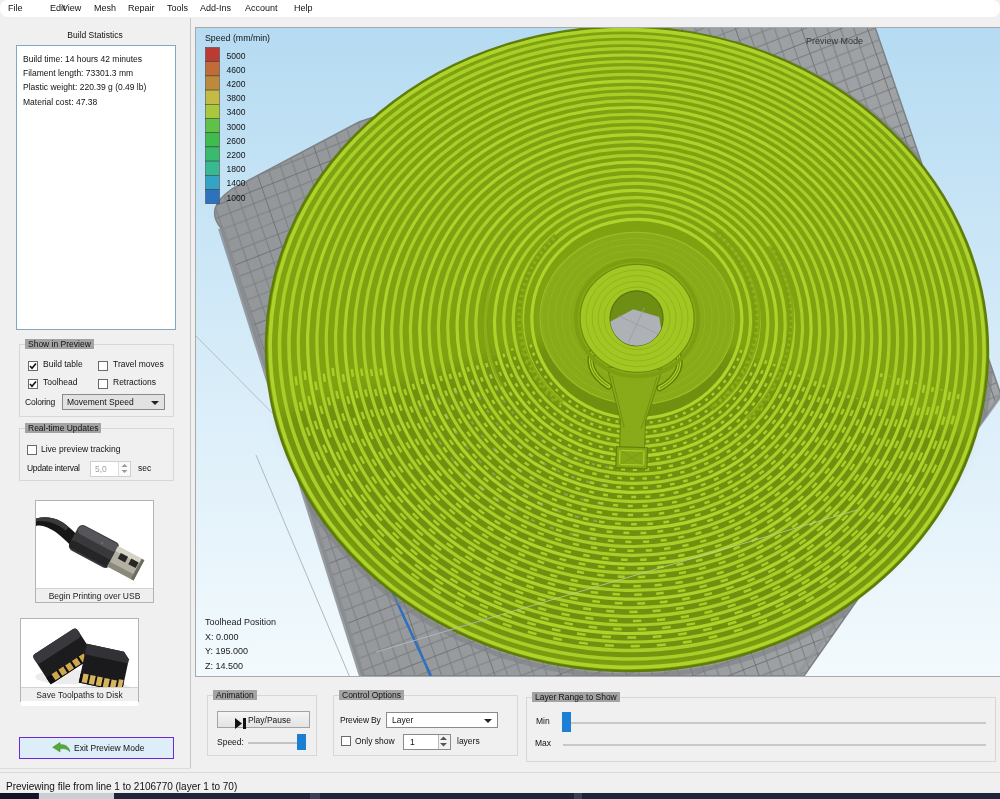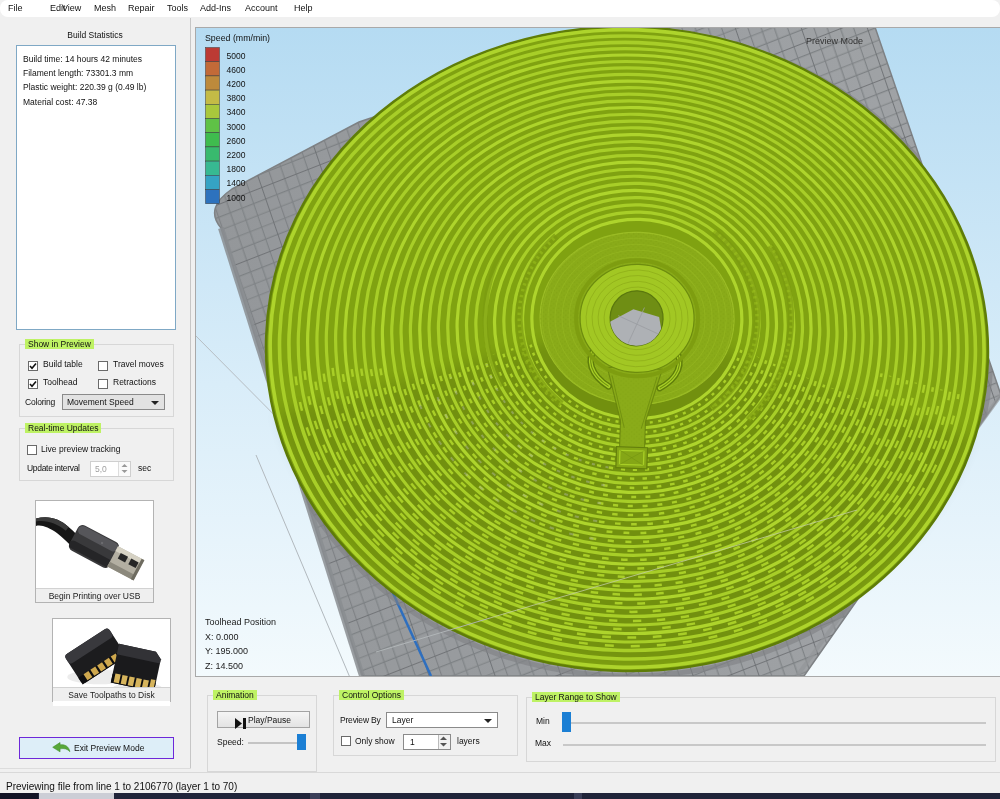--- a/index.html
+++ b/index.html
@@ -4,21 +4,21 @@
 html,body { width:1000px; height:799px; overflow:hidden; }
 body { font-family:"Liberation Sans", sans-serif; background:#f0f0f0; position:relative; }
 #menubar { position:absolute; left:0; top:0; width:1000px; height:17px; background:#ffffff;border-radius:8px; }
 #menubar span { position:absolute; top:3px; font-size:9px; color:#111; }
 .abs { position:absolute; }
 #vpwrap { position:absolute; left:195px; top:27px; width:806px; height:650px;
   border:1px solid #a9a9a9; border-right:none; }
 #leftborder { position:absolute; left:190px; top:18px; width:1px; height:750px; background:#c6c6c6; }
 .t95 { font-size:8.5px; color:#111; }
 .grp { position:absolute; border:1px solid #d7d7d7; }
-.grp .lbl { position:absolute; top:-6px; left:5px; background:#bef264; padding:0 3px; font-size:8.5px; color:#111; white-space:nowrap; }
+.grp .lbl { position:absolute; top:-6px; left:5px; background:#a3a3a3; padding:0 3px; font-size:8.5px; color:#111; white-space:nowrap; }
 .cb { position:absolute; width:10px; height:10px; background:#fff; border:1px solid #6a6a6a; }
 .combo { position:absolute; border:1px solid #8a8a8a; background:#e2e2e2; font-size:8.5px; color:#111; }
 .combo.white { background:#fff; }
 .combo .ar { position:absolute; right:5px; top:50%; margin-top:-1.5px; width:0; height:0;
   border-left:4px solid transparent; border-right:4px solid transparent; border-top:4px solid #222; }
 .spin { position:absolute; background:#fff; border:1px solid #8a8a8a; font-size:8.5px; color:#111; }
 .spinbtn { position:absolute; right:0; top:0; bottom:0; width:12px; border-left:1px solid #bbb; background:#f2f2f2; }
 .imgbtn { position:absolute; border:1px solid #b3b3b3; background:#fde047; }
 .imgbtn .cap { position:absolute; left:0; right:0; bottom:0; height:14px; background:#efefef;
   border-top:1px solid #d2d2d2; text-align:center; font-size:8.5px; color:#222; line-height:14px; }
@@ -98,21 +98,21 @@
 <rect x="80" y="35" width="32" height="6" fill="#d6d2c4"></rect>
 <rect x="80" y="54" width="32" height="6" fill="#8b887c"></rect>
 <rect x="86" y="40" width="9" height="7" fill="#262626"></rect>
 <rect x="99" y="40" width="9" height="7" fill="#262626"></rect>
 <rect x="109" y="35" width="3.5" height="25" fill="#6e6b60"></rect>
 <circle cx="63" cy="40" r="1.3" fill="#6c6c70"></circle>
 </g>
 </g>
 </svg>
  <div class="cap">Begin Printing over USB</div></div>
-<div class="imgbtn" style="left:52px;top:618px;width:119px;height:84px"><svg width="117" height="87" viewBox="0 0 117 87">
+<div class="imgbtn" style="left:20px;top:618px;width:119px;height:84px"><svg width="117" height="87" viewBox="0 0 117 87">
 <rect width="117" height="87" fill="#ffffff"></rect>
 <g transform="translate(7,4) scale(0.9)">
 <ellipse cx="44" cy="60" rx="36" ry="8" fill="#ececec"></ellipse>
 <ellipse cx="86" cy="73" rx="28" ry="7" fill="#ececec"></ellipse>
 <g transform="rotate(-33 40 36)">
 <rect x="10" y="17" width="58" height="38" rx="4" fill="#1c1c1e"></rect>
 <rect x="10" y="17" width="58" height="12" rx="4" fill="#39393d"></rect>
 <rect x="10" y="46" width="58" height="9" fill="#0e0e10"></rect>
 <g fill="#cfa84e">
 <rect x="17" y="46" width="6.5" height="8"></rect>
@@ -327,21 +327,21 @@
 <text x="30.5" y="158.3" font-size="8.5" fill="#111">1400</text>
 <rect x="9.5" y="161.5" width="14" height="14.2" fill="#2d72bd" stroke="#3a3a3a" stroke-width="0.5"></rect>
 <text x="30.5" y="172.5" font-size="8.5" fill="#111">1000</text>
 <text x="610" y="16" font-size="9" fill="#333">Preview Mode</text>
 <text x="9" y="597" font-size="9" fill="#1a1a1a">Toolhead Position</text>
 <text x="9" y="611.5" font-size="9" fill="#1a1a1a">X: 0.000</text>
 <text x="9" y="626" font-size="9" fill="#1a1a1a">Y: 195.000</text>
 <text x="9" y="640.5" font-size="9" fill="#1a1a1a">Z: 14.500</text>
 </svg></div>
 
-<div class="grp" style="left:207px;top:695px;width:110px;height:77px">
+<div class="grp" style="left:207px;top:695px;width:110px;height:61px">
     <span class="lbl">Animation</span>
  <div class="abs" style="left:9px;top:15px;width:93px;height:17px;border:1px solid #a3a3a3;background:linear-gradient(#f5f5f5,#e3e3e3);text-align:center">
   <span style="position:absolute;left:16px;top:3px"><svg width="13" height="11" viewBox="0 0 13 11">
 <polygon points="1,0 8,5.5 1,11" fill="#111"></polygon>
 <rect x="9" y="0" width="3" height="11" fill="#111"></rect>
 </svg></span>
   <span style="position:absolute;left:30px;top:3px;font-size:8.5px;color:#111">Play/Pause</span>
     </div>
  <div class="abs t95" style="left:9px;top:41px">Speed:</div>
  <div class="abs" style="left:40px;top:46px;width:58px;height:2px;background:#c4c4c4"></div>

